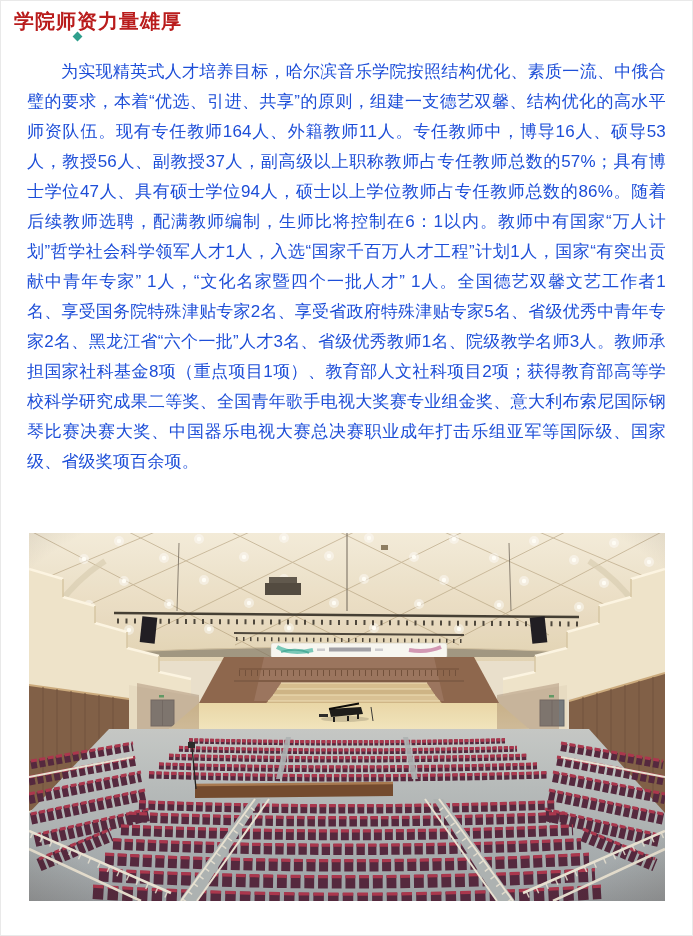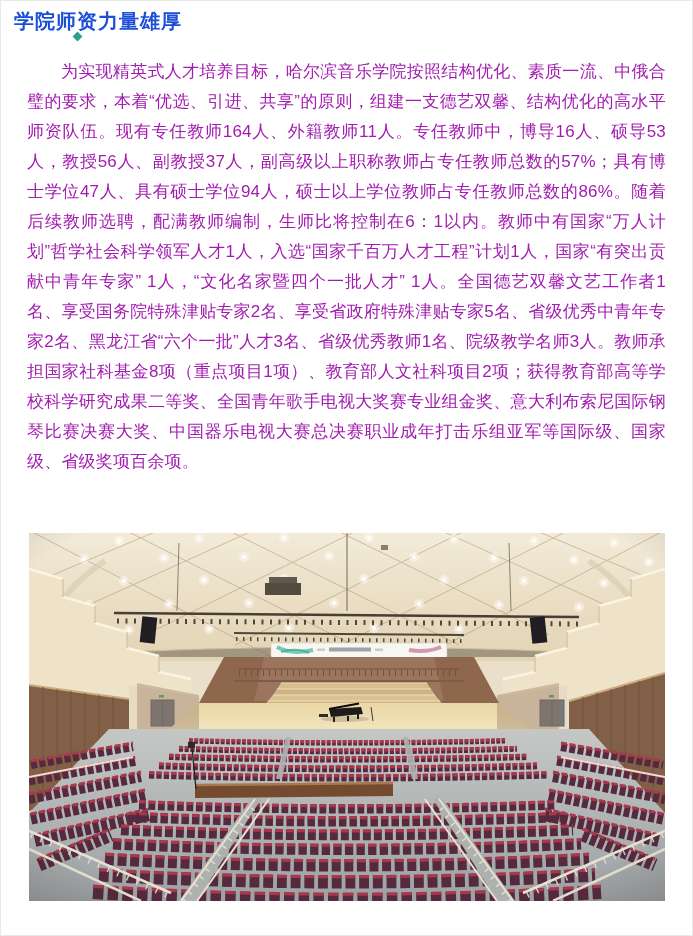--- a/index.html
+++ b/index.html
@@ -8,29 +8,29 @@
     background:#f6f6f6;
     font-family:"Liberation Sans","DejaVu Sans",sans-serif;
   }
   .page{
     position:relative;width:693px;height:936px;background:#ffffff;
     box-shadow:inset 0 0 0 1px #e9e9e9;overflow:hidden;
   }
   .heading{
     position:absolute;left:14px;top:8px;margin:0;
     font-size:20px;font-weight:bold;letter-spacing:1px;
-    color:#1d4ed8;
+    color:#b91c1c;
   }
   .diamond{
     position:absolute;left:74px;top:33px;width:7px;height:7px;
     background:#2f9f8d;transform:rotate(45deg);
   }
   .article{
     position:absolute;left:27px;right:27px;top:57px;margin:0;
-    font-size:17px;line-height:30px;color:#a21caf;
+    font-size:17px;line-height:30px;color:#1d4ed8;
     text-align:justify;text-indent:2em;
     letter-spacing:0.2px;
   }
   .photo{
     position:absolute;left:29px;top:533px;width:636px;height:368px;margin:0;
     overflow:hidden;background:#e9e0cd;
   }
   .photo svg{display:block;}
 </style>
 </head>

